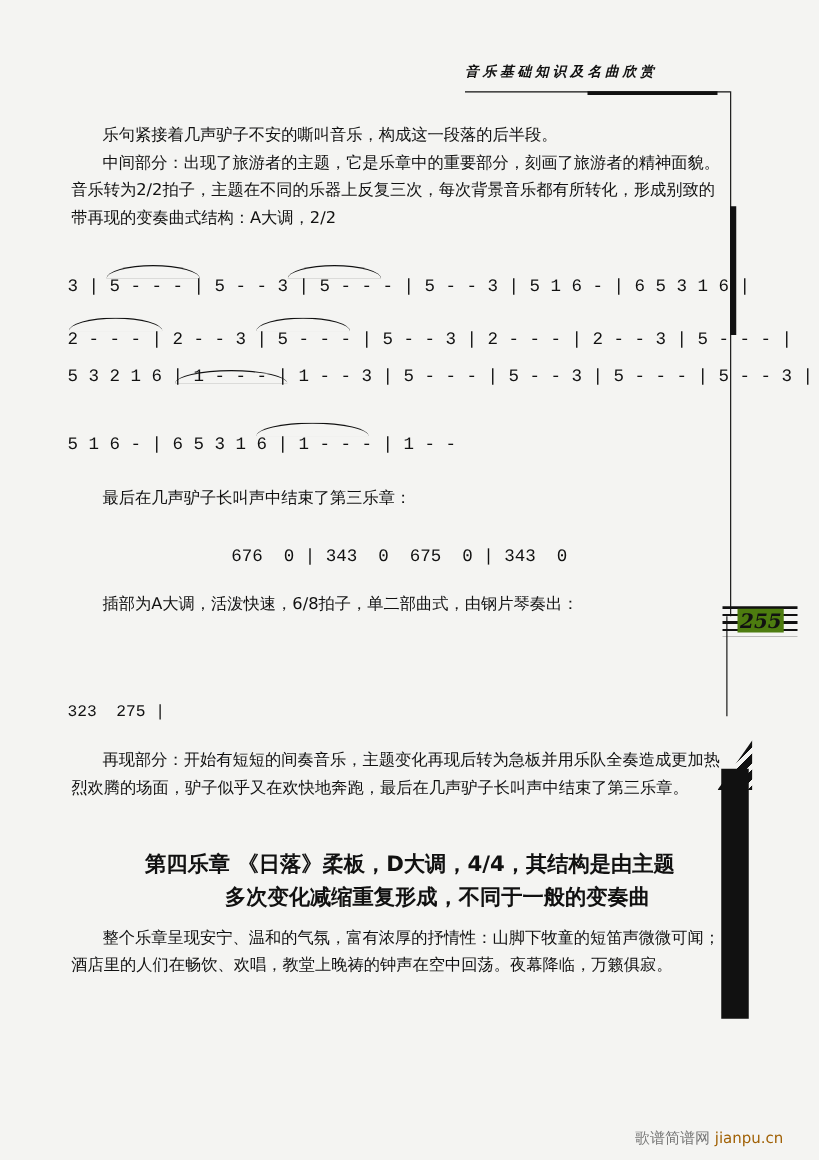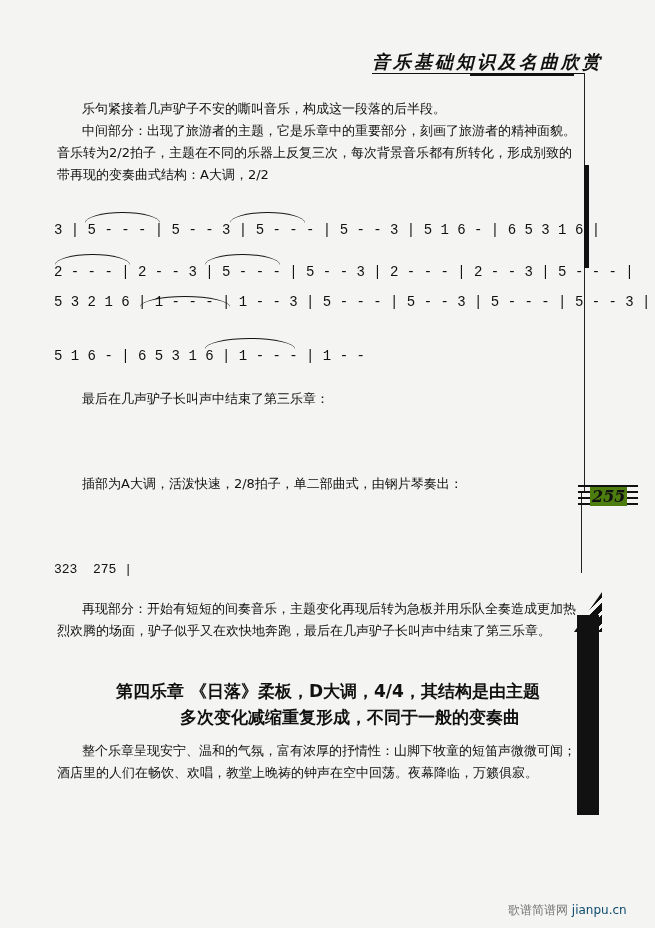--- a/index.html
+++ b/index.html
@@ -1,40 +1,40 @@
 <!DOCTYPE html>
 <html><head>
 <meta charset="utf-8">
 <style>
   html, body { margin:0; padding:0; }
   body { width:655px; height:928px; background:#f4f4f2; position:relative; overflow:hidden;
          font-family:"DejaVu Serif","Liberation Serif",serif; color:#111; }
   .page { position:absolute; left:0; top:0; width:655px; height:928px; }
-  .header-title { position:absolute; left:372px; top:50px; font-size:18px; font-weight:bold;
+  .header-title { position:absolute; left:372px; top:50px; font-size:11px; font-weight:bold;
                   letter-spacing:3px; font-family:"DejaVu Serif",serif; font-style:italic; }
   .header-rule { position:absolute; left:372px; top:73px; width:212px; height:1px; background:#111; }
   .header-rule-thick { position:absolute; left:470px; top:73px; width:104px; height:3px; background:#111; }
   .margin-line { position:absolute; left:584px; top:73px; width:1px; height:420px; background:#222; }
   .margin-line2 { position:absolute; left:581px; top:493px; width:1px; height:80px; background:#222; }
   .margin-thick { position:absolute; left:584px; top:165px; width:5px; height:103px; background:#111; }
   .thumb-bar { position:absolute; left:577px; top:615px; width:22px; height:200px; background:#111; }
   .thumb-cut { position:absolute; left:574px; top:592px; width:28px; height:40px;
                background:repeating-linear-gradient(135deg,#111 0 6px,#f4f4f2 6px 9px); clip-path:polygon(0 100%,100% 0,100% 100%,0 100%); }
   .pageno { position:absolute; left:578px; top:485px; width:60px; height:24px; }
   .pageno .lines { position:absolute; left:0; top:0; width:60px; height:24px;
      background:repeating-linear-gradient(180deg,#111 0 2px,transparent 2px 6px); }
   .pageno span { position:absolute; left:12px; top:2px; background:#4d7c0f; padding:0 2px;
      font-size:16px; font-style:italic; font-weight:bold; font-family:"DejaVu Serif",serif; }
   p.txt { position:absolute; margin:0; font-size:13px; line-height:22px; width:520px;
           font-family:"DejaVu Sans",sans-serif; }
   .score { position:absolute; font-family:Liberation Mono, monospace; font-size:14px; white-space:pre; }
   .slur { position:absolute; border-top:1.5px solid #111; border-radius:50%/100% 100% 0 0; height:10px; }
   .heading { position:absolute; font-family:"DejaVu Sans",sans-serif; font-size:17px; font-weight:bold; }
   .watermark { position:absolute; left:508px; top:902px; font-size:12px; color:#777; font-family:"DejaVu Sans",sans-serif; }
-  .watermark b { color:#0c4a6e; font-weight:normal; }
+  .watermark b { color:#a16207; font-weight:normal; }
 </style>
 </head>
 <body>
 
 <div class="page">
   <div class="header-title">音乐基础知识及名曲欣赏</div>
   <div class="header-rule"></div>
   <div class="header-rule-thick"></div>
   <div class="margin-line"></div>
   <div class="margin-line2"></div>
@@ -54,22 +54,23 @@
   <div class="score" style="left:54px;top:294px;text-align:right;">5 3 2 1 6 | 1 - - - | 1 - - 3 | 5 - - - | 5 - - 3 | 5 - - - | 5 - - 3 |</div>
   <div class="score" style="left:54px;top:348px;">5 1 6 - | 6 5 3 1 6 | 1 - - - | 1 - -</div>
   <div class="slur" style="left:85px;top:212px;width:75px;"></div>
   <div class="slur" style="left:230px;top:212px;width:75px;"></div>
   <div class="slur" style="left:55px;top:254px;width:75px;"></div>
   <div class="slur" style="left:205px;top:254px;width:75px;"></div>
   <div class="slur" style="left:140px;top:296px;width:90px;"></div>
   <div class="slur" style="left:205px;top:338px;width:90px;"></div>
 
   <p class="txt" style="left:82px;top:388px;">最后在几声驴子长叫声中结束了第三乐章：</p>
+  <div class="score" style="left:185px;top:438px;">676  0 | 343  0  675  0 | 343  0</div>
 
-  <p class="txt" style="left:82px;top:473px;">插部为A大调，活泼快速，2/8拍子，单二部曲式，由钢片琴奏出：</p>
+  <p class="txt" style="left:82px;top:473px;">插部为A大调，活泼快速，6/8拍子，单二部曲式，由钢片琴奏出：</p>
   <div class="score" style="left:54px;top:562px;font-size:13px;">323  275 |</div>
 
   <p class="txt" style="left:57px;top:598px;text-indent:25px;">再现部分：开始有短短的间奏音乐，主题变化再现后转为急板并用乐队全奏造成更加热烈欢腾的场面，驴子似乎又在欢快地奔跑，最后在几声驴子长叫声中结束了第三乐章。</p>
 
   <div class="heading" style="left:88px;top:680px;margin-left:28px;">第四乐章 《日落》柔板，D大调，4/4，其结构是由主题</div>
   <div class="heading" style="left:180px;top:706px;">多次变化减缩重复形成，不同于一般的变奏曲</div>
 
   <p class="txt" style="left:57px;top:740px;text-indent:25px;">整个乐章呈现安宁、温和的气氛，富有浓厚的抒情性：山脚下牧童的短笛声微微可闻；酒店里的人们在畅饮、欢唱，教堂上晚祷的钟声在空中回荡。夜幕降临，万籁俱寂。</p>
 
   <div class="watermark">

